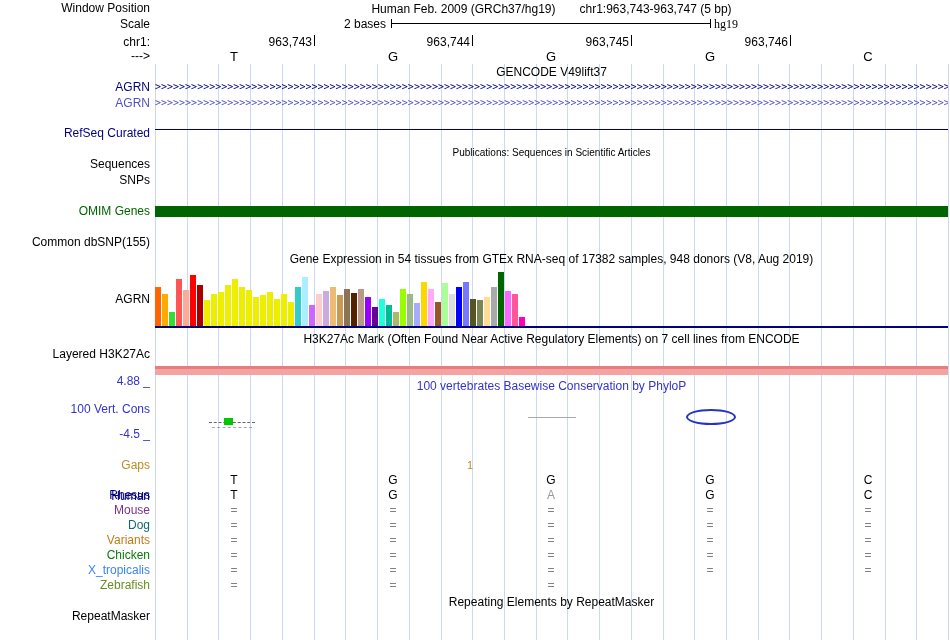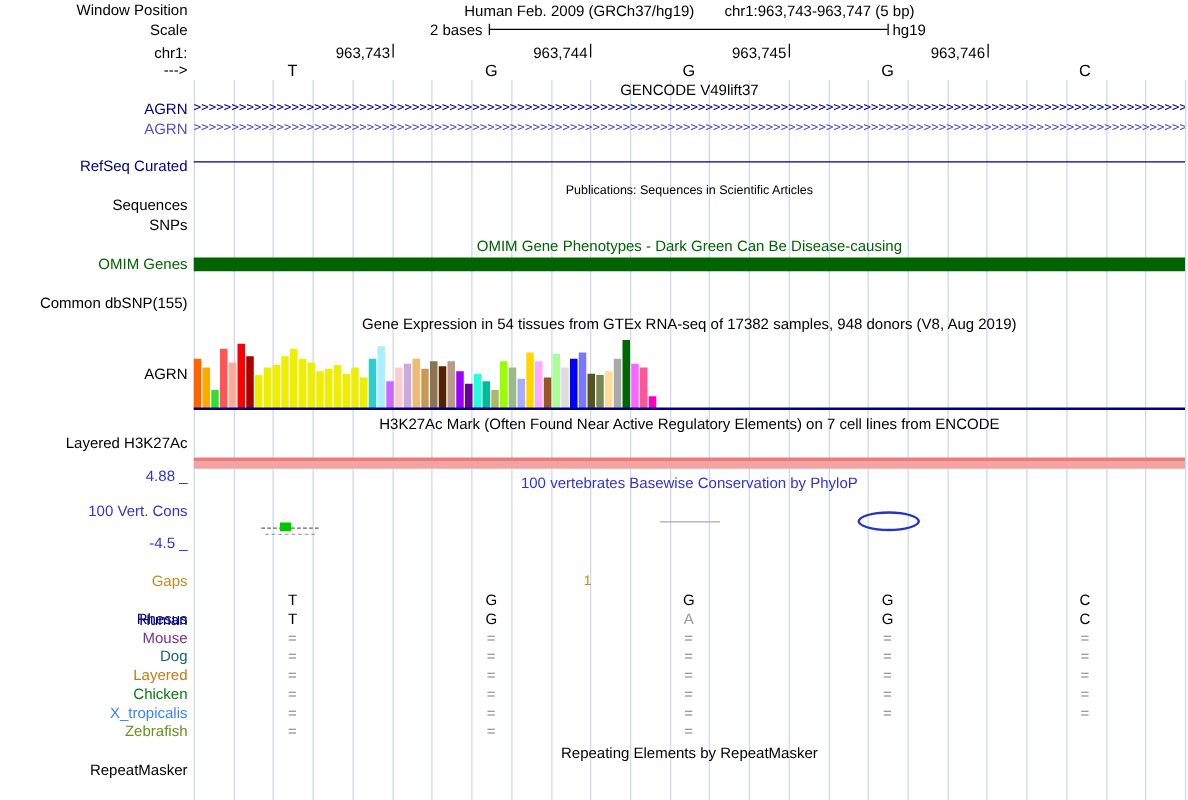--- a/index.html
+++ b/index.html
@@ -8,21 +8,21 @@
   .guideline{position:absolute;top:64px;height:576px;width:1px;background:#ccd9f2;}
   .left-label{position:absolute;right:800px;white-space:nowrap;line-height:13px;font-size:12px;}
   .center-title{position:absolute;left:155px;width:793px;text-align:center;white-space:nowrap;line-height:13px;font-size:12px;}
   .small-title{font-size:10px;}
   .coord-tick{position:absolute;top:35px;width:1px;height:11px;background:#000;}
   .coord-label{position:absolute;top:36px;width:84px;text-align:right;font-size:12px;line-height:13px;}
   .base-letter{position:absolute;top:50px;width:40px;text-align:center;font-size:13px;line-height:14px;}
   #scale-text{position:absolute;left:300px;top:18px;width:86px;text-align:right;line-height:13px;}
   #scale-bar{position:absolute;left:391px;top:19px;width:318px;height:9px;border-left:1px solid #000;border-right:1px solid #000;}
   #scale-bar::after{content:"";position:absolute;left:0;right:0;top:4px;border-top:1px solid #000;}
-  #genome-label{position:absolute;left:714px;top:18px;line-height:13px;}
+  #genome-label{position:absolute;left:714px;top:18px;line-height:13px;font-family:Liberation Serif, serif;}
   .arrow-row{position:absolute;left:155px;width:793px;height:11px;overflow:hidden;
              font-family:"DejaVu Sans Mono",monospace;font-size:10px;line-height:11px;}
   #refseq-line{position:absolute;left:155px;top:129px;width:793px;height:1px;background:#000080;}
   #omim-bar{position:absolute;left:155px;top:206px;width:793px;height:11px;background:#006400;}
   .gtex-bar{position:absolute;width:6px;}
   #gtex-line{position:absolute;left:155px;top:326px;width:793px;height:2px;background:#000080;}
   #h3k-bar{position:absolute;left:155px;top:366px;width:793px;height:9px;
            background:linear-gradient(to bottom,#e97c7c 0 3px,#f4a3a3 3px);}
   .cons-dash{position:absolute;border-top:1px dashed #666;}
   .cons-green{position:absolute;left:224px;top:418px;width:9px;height:7px;background:#00c800;}
@@ -102,21 +102,20 @@
   <div class="left-label" style="top: 97px; color: rgb(80, 80, 200);" id="agrn2-label">AGRN</div>
   <div class="arrow-row" style="top: 97px; color: rgb(80, 80, 200);" id="agrn2-arrows">&gt;&gt;&gt;&gt;&gt;&gt;&gt;&gt;&gt;&gt;&gt;&gt;&gt;&gt;&gt;&gt;&gt;&gt;&gt;&gt;&gt;&gt;&gt;&gt;&gt;&gt;&gt;&gt;&gt;&gt;&gt;&gt;&gt;&gt;&gt;&gt;&gt;&gt;&gt;&gt;&gt;&gt;&gt;&gt;&gt;&gt;&gt;&gt;&gt;&gt;&gt;&gt;&gt;&gt;&gt;&gt;&gt;&gt;&gt;&gt;&gt;&gt;&gt;&gt;&gt;&gt;&gt;&gt;&gt;&gt;&gt;&gt;&gt;&gt;&gt;&gt;&gt;&gt;&gt;&gt;&gt;&gt;&gt;&gt;&gt;&gt;&gt;&gt;&gt;&gt;&gt;&gt;&gt;&gt;&gt;&gt;&gt;&gt;&gt;&gt;&gt;&gt;&gt;&gt;&gt;&gt;&gt;&gt;&gt;&gt;&gt;&gt;&gt;&gt;&gt;&gt;&gt;&gt;&gt;&gt;&gt;&gt;&gt;&gt;&gt;&gt;&gt;&gt;&gt;&gt;&gt;&gt;&gt;&gt;&gt;&gt;&gt;&gt;&gt;&gt;&gt;&gt;&gt;&gt;&gt;&gt;&gt;&gt;&gt;&gt;&gt;&gt;&gt;&gt;&gt;&gt;&gt;&gt;&gt;&gt;&gt;&gt;&gt;&gt;&gt;&gt;&gt;&gt;&gt;&gt;&gt;&gt;&gt;&gt;&gt;&gt;&gt;&gt;&gt;&gt;&gt;&gt;&gt;&gt;&gt;&gt;&gt;&gt;&gt;&gt;&gt;&gt;&gt;&gt;&gt;&gt;&gt;&gt;&gt;&gt;&gt;&gt;&gt;&gt;&gt;&gt;&gt;&gt;&gt;&gt;&gt;&gt;&gt;&gt;&gt;&gt;&gt;&gt;&gt;&gt;&gt;&gt;&gt;&gt;&gt;&gt;&gt;&gt;&gt;&gt;&gt;&gt;&gt;&gt;&gt;&gt;&gt;&gt;&gt;&gt;&gt;&gt;&gt;&gt;&gt;&gt;&gt;&gt;&gt;&gt;&gt;&gt;&gt;&gt;&gt;&gt;&gt;&gt;&gt;&gt;&gt;&gt;&gt;&gt;&gt;&gt;&gt;&gt;&gt;&gt;&gt;&gt;&gt;&gt;&gt;&gt;&gt;&gt;&gt;&gt;&gt;&gt;&gt;&gt;&gt;&gt;&gt;&gt;&gt;&gt;&gt;&gt;&gt;&gt;&gt;&gt;&gt;&gt;&gt;&gt;</div>
 
   <div class="left-label" style="top:127px;color:#000080">RefSeq Curated</div>
   <div id="refseq-line"></div>
 
   <div class="center-title small-title" style="top:146px">Publications: Sequences in Scientific Articles</div>
   <div class="left-label" style="top:158px">Sequences</div>
   <div class="left-label" style="top:174px">SNPs</div>
 
-  <div class="center-title" style="top:191px;color:#006400">OMIM Gene Phenotypes - Dark Green Can Be Disease-causing</div>
   <div class="left-label" style="top:205px;color:#006400">OMIM Genes</div>
   <div id="omim-bar" style="background: rgb(0, 100, 0);"></div>
 
   <div class="left-label" style="top:236px">Common dbSNP(155)</div>
 
   <div class="center-title" style="top:253px">Gene Expression in 54 tissues from GTEx RNA-seq of 17382 samples, 948 donors (V8, Aug 2019)</div>
   <div class="left-label" style="top:293px">AGRN</div>
   <div id="gtex-bars">
       <div class="gtex-bar" title="Adipose - Subcutaneous" style="left: 155px; top: 287px; height: 40px; background: rgb(255, 102, 0);"></div>
       <div class="gtex-bar" title="Adipose - Visceral (Omentum)" style="left: 162px; top: 294px; height: 33px; background: rgb(255, 170, 0);"></div>
@@ -210,21 +209,21 @@
       <div class="align-cell" style="left: 378px; top: 504px; color: rgb(128, 128, 128);">=</div>
       <div class="align-cell" style="left: 536px; top: 504px; color: rgb(128, 128, 128);">=</div>
       <div class="align-cell" style="left: 695px; top: 504px; color: rgb(128, 128, 128);">=</div>
       <div class="align-cell" style="left: 853px; top: 504px; color: rgb(128, 128, 128);">=</div>
       <div class="left-label" style="top: 519px; color: rgb(14, 106, 106);">Dog</div>
       <div class="align-cell" style="left: 219px; top: 519px; color: rgb(128, 128, 128);">=</div>
       <div class="align-cell" style="left: 378px; top: 519px; color: rgb(128, 128, 128);">=</div>
       <div class="align-cell" style="left: 536px; top: 519px; color: rgb(128, 128, 128);">=</div>
       <div class="align-cell" style="left: 695px; top: 519px; color: rgb(128, 128, 128);">=</div>
       <div class="align-cell" style="left: 853px; top: 519px; color: rgb(128, 128, 128);">=</div>
-      <div class="left-label" style="top: 534px; color: rgb(196, 122, 24);">Layered</div>
+      <div class="left-label" style="top: 534px; color: rgb(196, 122, 24);">Variants</div>
       <div class="align-cell" style="left: 219px; top: 534px; color: rgb(128, 128, 128);">=</div>
       <div class="align-cell" style="left: 378px; top: 534px; color: rgb(128, 128, 128);">=</div>
       <div class="align-cell" style="left: 536px; top: 534px; color: rgb(128, 128, 128);">=</div>
       <div class="align-cell" style="left: 695px; top: 534px; color: rgb(128, 128, 128);">=</div>
       <div class="align-cell" style="left: 853px; top: 534px; color: rgb(128, 128, 128);">=</div>
       <div class="left-label" style="top: 549px; color: rgb(10, 122, 10);">Chicken</div>
       <div class="align-cell" style="left: 219px; top: 549px; color: rgb(128, 128, 128);">=</div>
       <div class="align-cell" style="left: 378px; top: 549px; color: rgb(128, 128, 128);">=</div>
       <div class="align-cell" style="left: 536px; top: 549px; color: rgb(128, 128, 128);">=</div>
       <div class="align-cell" style="left: 695px; top: 549px; color: rgb(128, 128, 128);">=</div>

